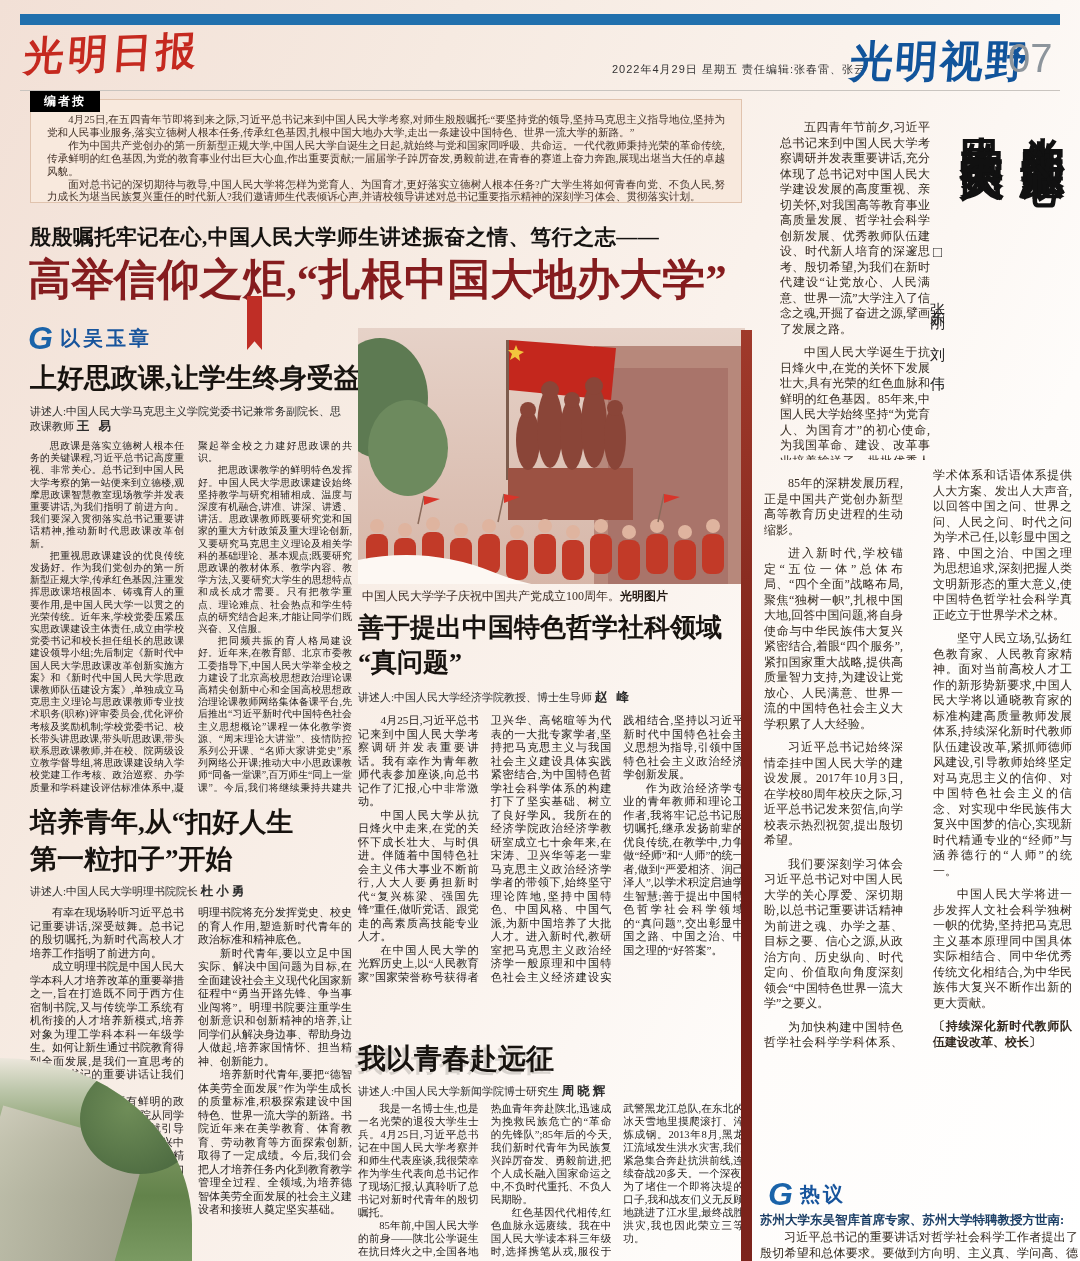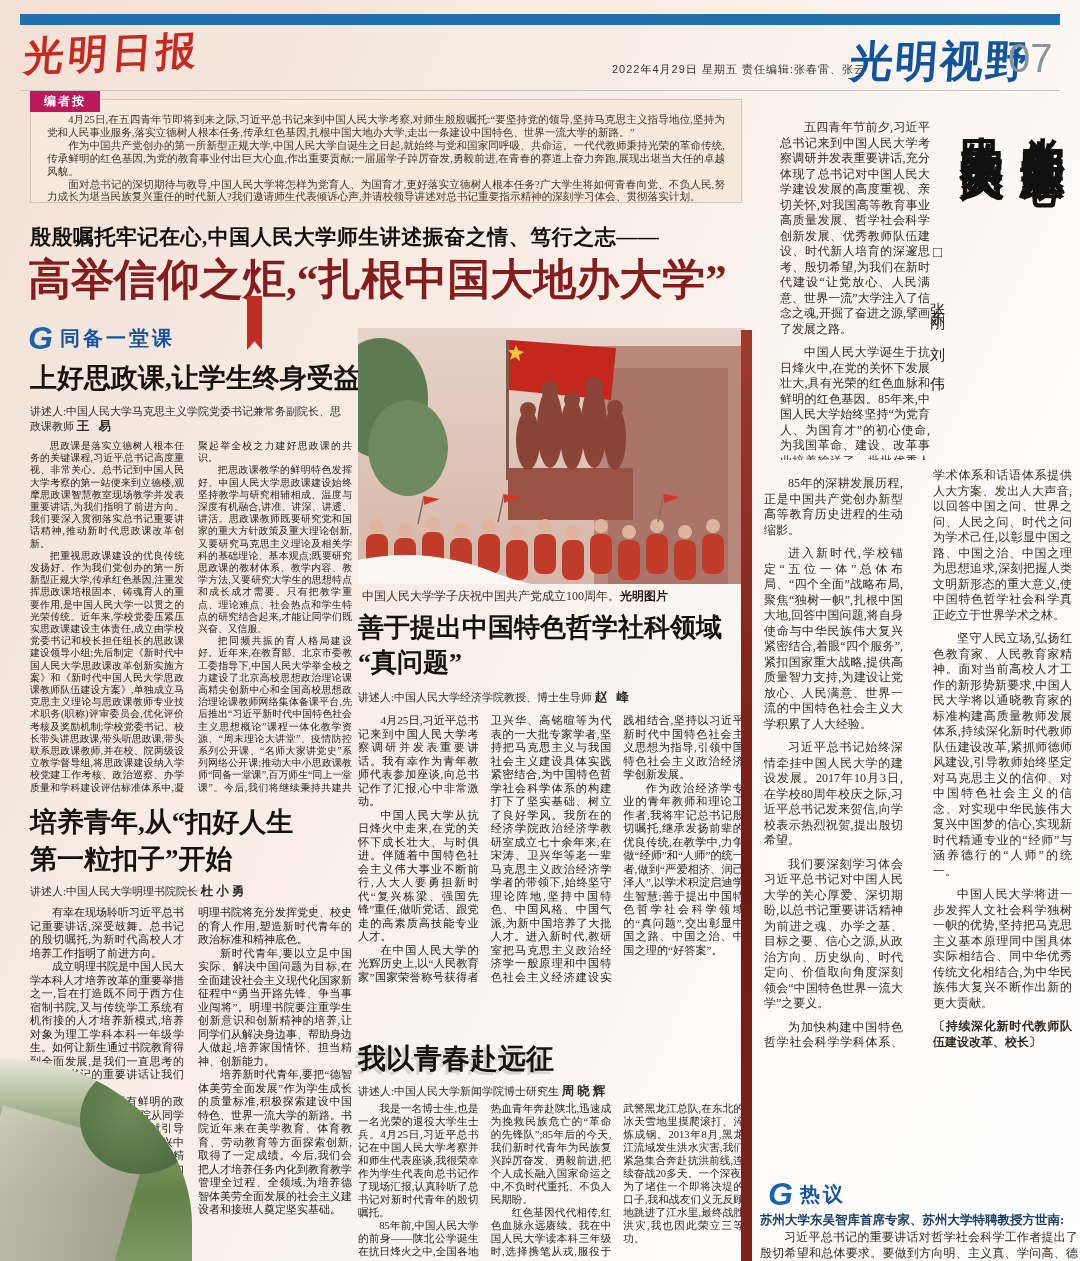--- a/index.html
+++ b/index.html
@@ -12,21 +12,21 @@
   .masthead{left:24px;top:26px;font-size:40px;font-weight:800;color:#c5291f;
             transform:rotate(-2deg) skewX(-6deg);letter-spacing:4px;font-family:"Liberation Serif",serif;}
   .dateline{left:612px;top:62px;font-size:11px;color:#333;letter-spacing:1px;font-family:"Liberation Sans",sans-serif;}
   .sectiontitle{left:850px;top:33px;font-size:43px;font-weight:800;color:#11549b;letter-spacing:2px;transform:skewX(-4deg);}
   .pagenum{left:1008px;top:36px;font-size:40px;color:#8d959c;font-family:"Liberation Sans",sans-serif;}
   .headrule{left:20px;top:90px;width:1040px;height:1px;background:#c9c4bf;}
   
   .edbox{left:30px;top:99px;width:712px;height:104px;background:#f8e9dd;border:1px solid #e0c3ae;box-sizing:border-box;
          padding:14px 16px 4px 16px;}
   .edbox p{margin:0;text-indent:2em;font-size:10.6px;line-height:12.9px;color:#43332a;text-align:justify;}
-  .edtab{position:absolute;left:-1px;top:-9px;background:#be185d;color:#fff;font-size:12px;font-weight:700;
+  .edtab{position:absolute;left:-1px;top:-9px;background:#000000;color:#fff;font-size:12px;font-weight:700;
          padding:2px 14px;letter-spacing:2px;font-family:"Liberation Sans",sans-serif;}
   
   .kicker{left:30px;top:223px;font-size:21px;font-weight:700;color:#141210;letter-spacing:0.5px;}
   .maintitle{left:28px;top:251px;width:720px;font-size:43px;font-weight:800;color:#851c1e;letter-spacing:0px;white-space:nowrap;}
   
   .seclabel{display:flex;align-items:center;}
   .gicon{display:inline-block;font:italic 800 32px "Liberation Sans",sans-serif;color:#1a63a9;margin-right:7px;line-height:1;}
   .seclabel .txt{font-size:20px;font-weight:800;color:#17549c;letter-spacing:3px;}
   .ribbon{left:247px;top:296px;width:15px;height:54px;background:#bf2e26;
           clip-path:polygon(0 0,100% 0,100% 100%,50% 84%,0 100%);}
@@ -89,21 +89,21 @@
     <p>4月25日,在五四青年节即将到来之际,习近平总书记来到中国人民大学考察,对师生殷殷嘱托:“要坚持党的领导,坚持马克思主义指导地位,坚持为党和人民事业服务,落实立德树人根本任务,传承红色基因,扎根中国大地办大学,走出一条建设中国特色、世界一流大学的新路。”</p>
     <p>作为中国共产党创办的第一所新型正规大学,中国人民大学自诞生之日起,就始终与党和国家同呼吸、共命运。一代代教师秉持光荣的革命传统,传承鲜明的红色基因,为党的教育事业付出巨大心血,作出重要贡献;一届届学子踔厉奋发,勇毅前进,在青春的赛道上奋力奔跑,展现出堪当大任的卓越风貌。</p>
     <p>面对总书记的深切期待与教导,中国人民大学将怎样为党育人、为国育才,更好落实立德树人根本任务?广大学生将如何青春向党、不负人民,努力成长为堪当民族复兴重任的时代新人?我们邀请师生代表倾诉心声,并请校领导讲述对总书记重要指示精神的深刻学习体会、贯彻落实计划。</p>
   </div>
 
   <div class="abs kicker">殷殷嘱托牢记在心,中国人民大学师生讲述振奋之情、笃行之志——</div>
   <div class="abs maintitle">高举信仰之炬,“扎根中国大地办大学”</div>
 
   <div class="abs seclabel" style="left:28px;top:322px;">
     <span class="gicon">G</span>
-    <span class="txt">同备一堂课</span>
+    <span class="txt">以吴玉章</span>
   </div>
   <div class="abs ribbon"></div>
 
   <div class="abs atitle" style="left:30px;top:360px;font-size:27px;text-align:right;">上好思政课,让学生终身受益</div>
   <div class="abs byline" style="left:30px;top:404px;width:322px;">
     <span>讲述人:中国人民大学马克思主义学院党委书记兼常务副院长、思政课教师</span>
     <b>王 易</b>
   </div>
   <div class="abs cols c2 art1body">
     <p>思政课是落实立德树人根本任务的关键课程,习近平总书记高度重视、非常关心。总书记到中国人民大学考察的第一站便来到立德楼,观摩思政课智慧教室现场教学并发表重要讲话,为我们指明了前进方向。我们要深入贯彻落实总书记重要讲话精神,推动新时代思政课改革创新。</p>

